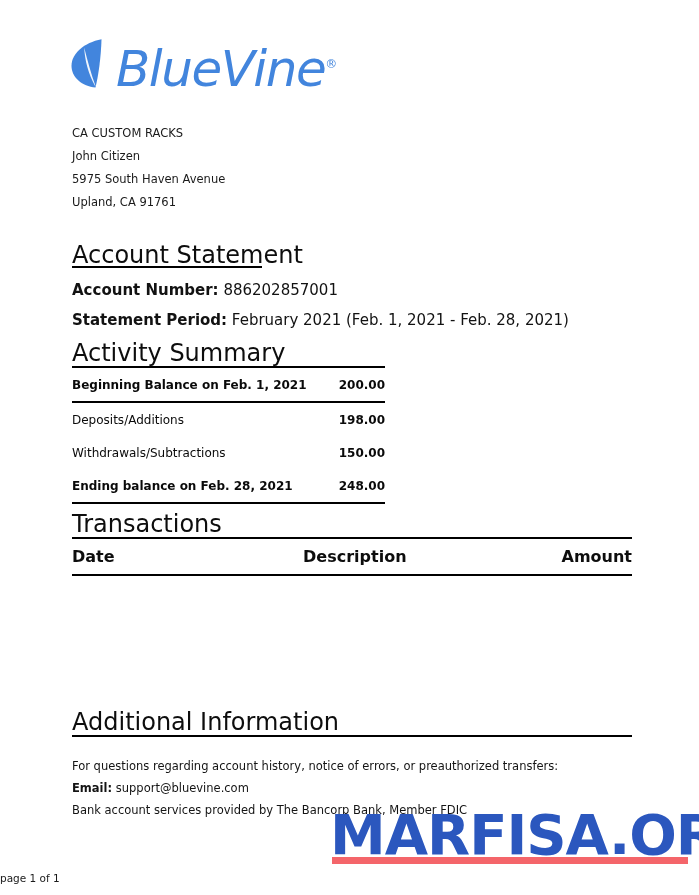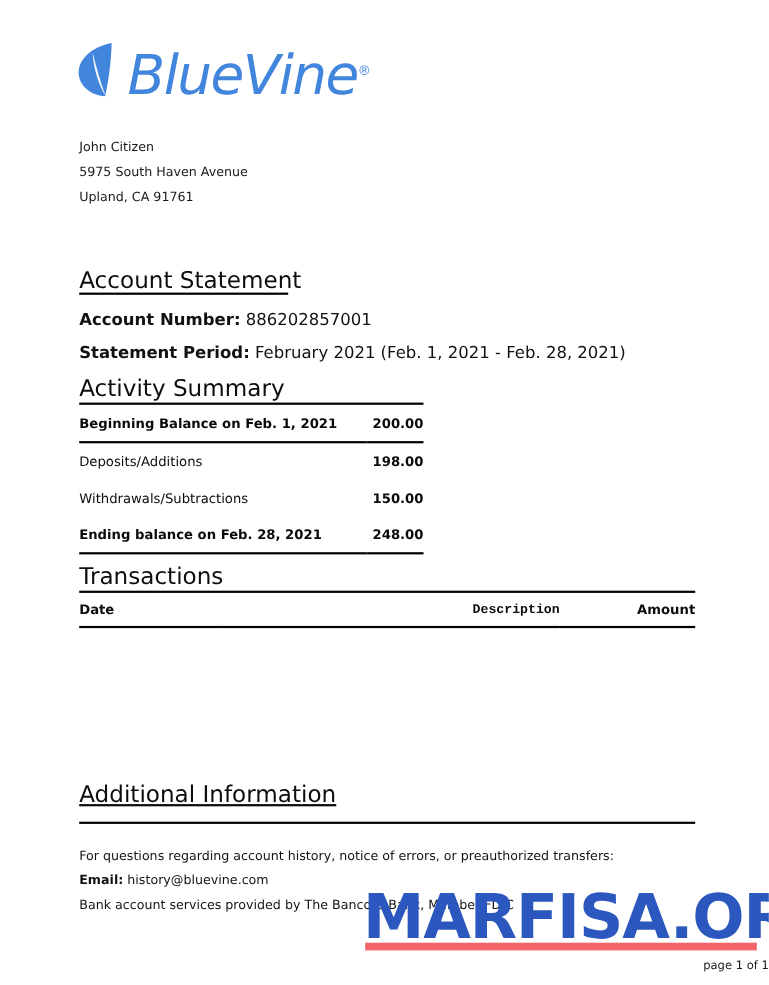--- a/index.html
+++ b/index.html
@@ -57,21 +57,21 @@
     left: 72px;
     top: 122px;
     font-size: 11.5px;
     line-height: 23px;
     color: #1a1a1a;
   }
   .addr div { white-space: nowrap; }
 
   
   .sec-head {
-    font-size: 21px;
+    font-size: 24px;
     font-weight: 400;
     color: #0d0d0d;
     line-height: 22px;
     white-space: nowrap;
   }
   .rule-thick {
     border-bottom: 2.5px solid #000;
   }
 
   
@@ -125,40 +125,40 @@
   #transactions {
     position: absolute;
     left: 72px;
     top: 513px;
     width: 560px;
   }
   #txn-head-wrap { padding-bottom: 2px; }
   table.txn {
     width: 100%;
     border-collapse: collapse;
-    font-size: 12px;
+    font-size: 16px;
   }
   table.txn th {
     font-weight: 700;
     padding: 8px 0 8px 0;
     border-bottom: 2.5px solid #000;
     color: #0d0d0d;
   }
   th.c-date { text-align: left; width: 23%; }
-  th.c-desc { text-align: right; width: 55%; font-family: Liberation Mono, monospace; }
+  th.c-desc { text-align: center; width: 55%; }
   th.c-amt  { text-align: right; width: 22%; }
 
   
   #addl {
     position: absolute;
     left: 72px;
     top: 711px;
     width: 560px;
   }
-  #addl-head-wrap { padding-bottom: 14px; text-decoration: underline; }
+  #addl-head-wrap { padding-bottom: 2px; }
   .addl-line {
     font-size: 11.5px;
     line-height: 22px;
     color: #141414;
     white-space: nowrap;
   }
   .addl-line b { font-weight: 700; }
   #addl-intro { margin-top: 18px; }
 
   
@@ -183,39 +183,40 @@
     background: #F4656A;
     pointer-events: none;
   }
 
   
   #footer {
     position: absolute;
     left: 0;
     top: 872px;
     width: 699px;
-    text-align: right;
+    text-align: left;
     font-size: 10.5px;
     color: #1a1a1a;
   }
 </style>
 </head>
 <body>
 
 <div id="page">
 
   <div class="logo-block">
     <svg class="logo-leaf" viewBox="0 0 46 54">
       <path d="M33.5 3.2 C16 6.5 3.5 17.5 3.5 29.8 C3.5 41.5 14 50.5 27.5 51.5 C30.5 39 33 21 33.5 3.2 Z" fill="#4285DD"></path>
       <path d="M26.8 49.5 C20.5 38 16.8 24.5 16.2 11.5 C19.5 24.8 23.2 38 27.6 50.2 Z" fill="#ffffff" opacity="0.92"></path>
     </svg>
     <div class="logo-word" style="color: rgb(66, 133, 221);"><span>BlueVine</span><span class="logo-reg">®</span></div>
   </div>
 
   <div class="addr">
+    <div>CA CUSTOM RACKS</div>
     <div>John Citizen</div>
     <div>5975 South Haven Avenue</div>
     <div>Upland, CA 91761</div>
   </div>
 
   <div id="stmt-block">
     <div id="stmt-title-wrap" class="rule-thick">
       <div class="sec-head">Account Statement</div>
     </div>
     <div class="meta-line" id="meta-acct">
@@ -270,21 +271,21 @@
     </table>
   </div>
 
   <div id="addl">
     <div id="addl-head-wrap" class="rule-thick">
       <div class="sec-head">Additional Information</div>
     </div>
     <div class="addl-line" id="addl-intro">For questions regarding account history, notice of errors, or preauthorized transfers:</div>
     <div class="addl-line">
       <b>Email:</b>
-      <span>history@bluevine.com</span>
+      <span>support@bluevine.com</span>
     </div>
     <div class="addl-line">Bank account services provided by The Bancorp Bank, Member FDIC</div>
   </div>
 
   <div id="watermark" style="color: rgb(43, 87, 190);">MARFISA.ORG</div>
   <div id="watermark-bar" style="background: rgb(244, 101, 106);"></div>
 
   <div id="footer">page 1 of 1</div>
 
 </div>

